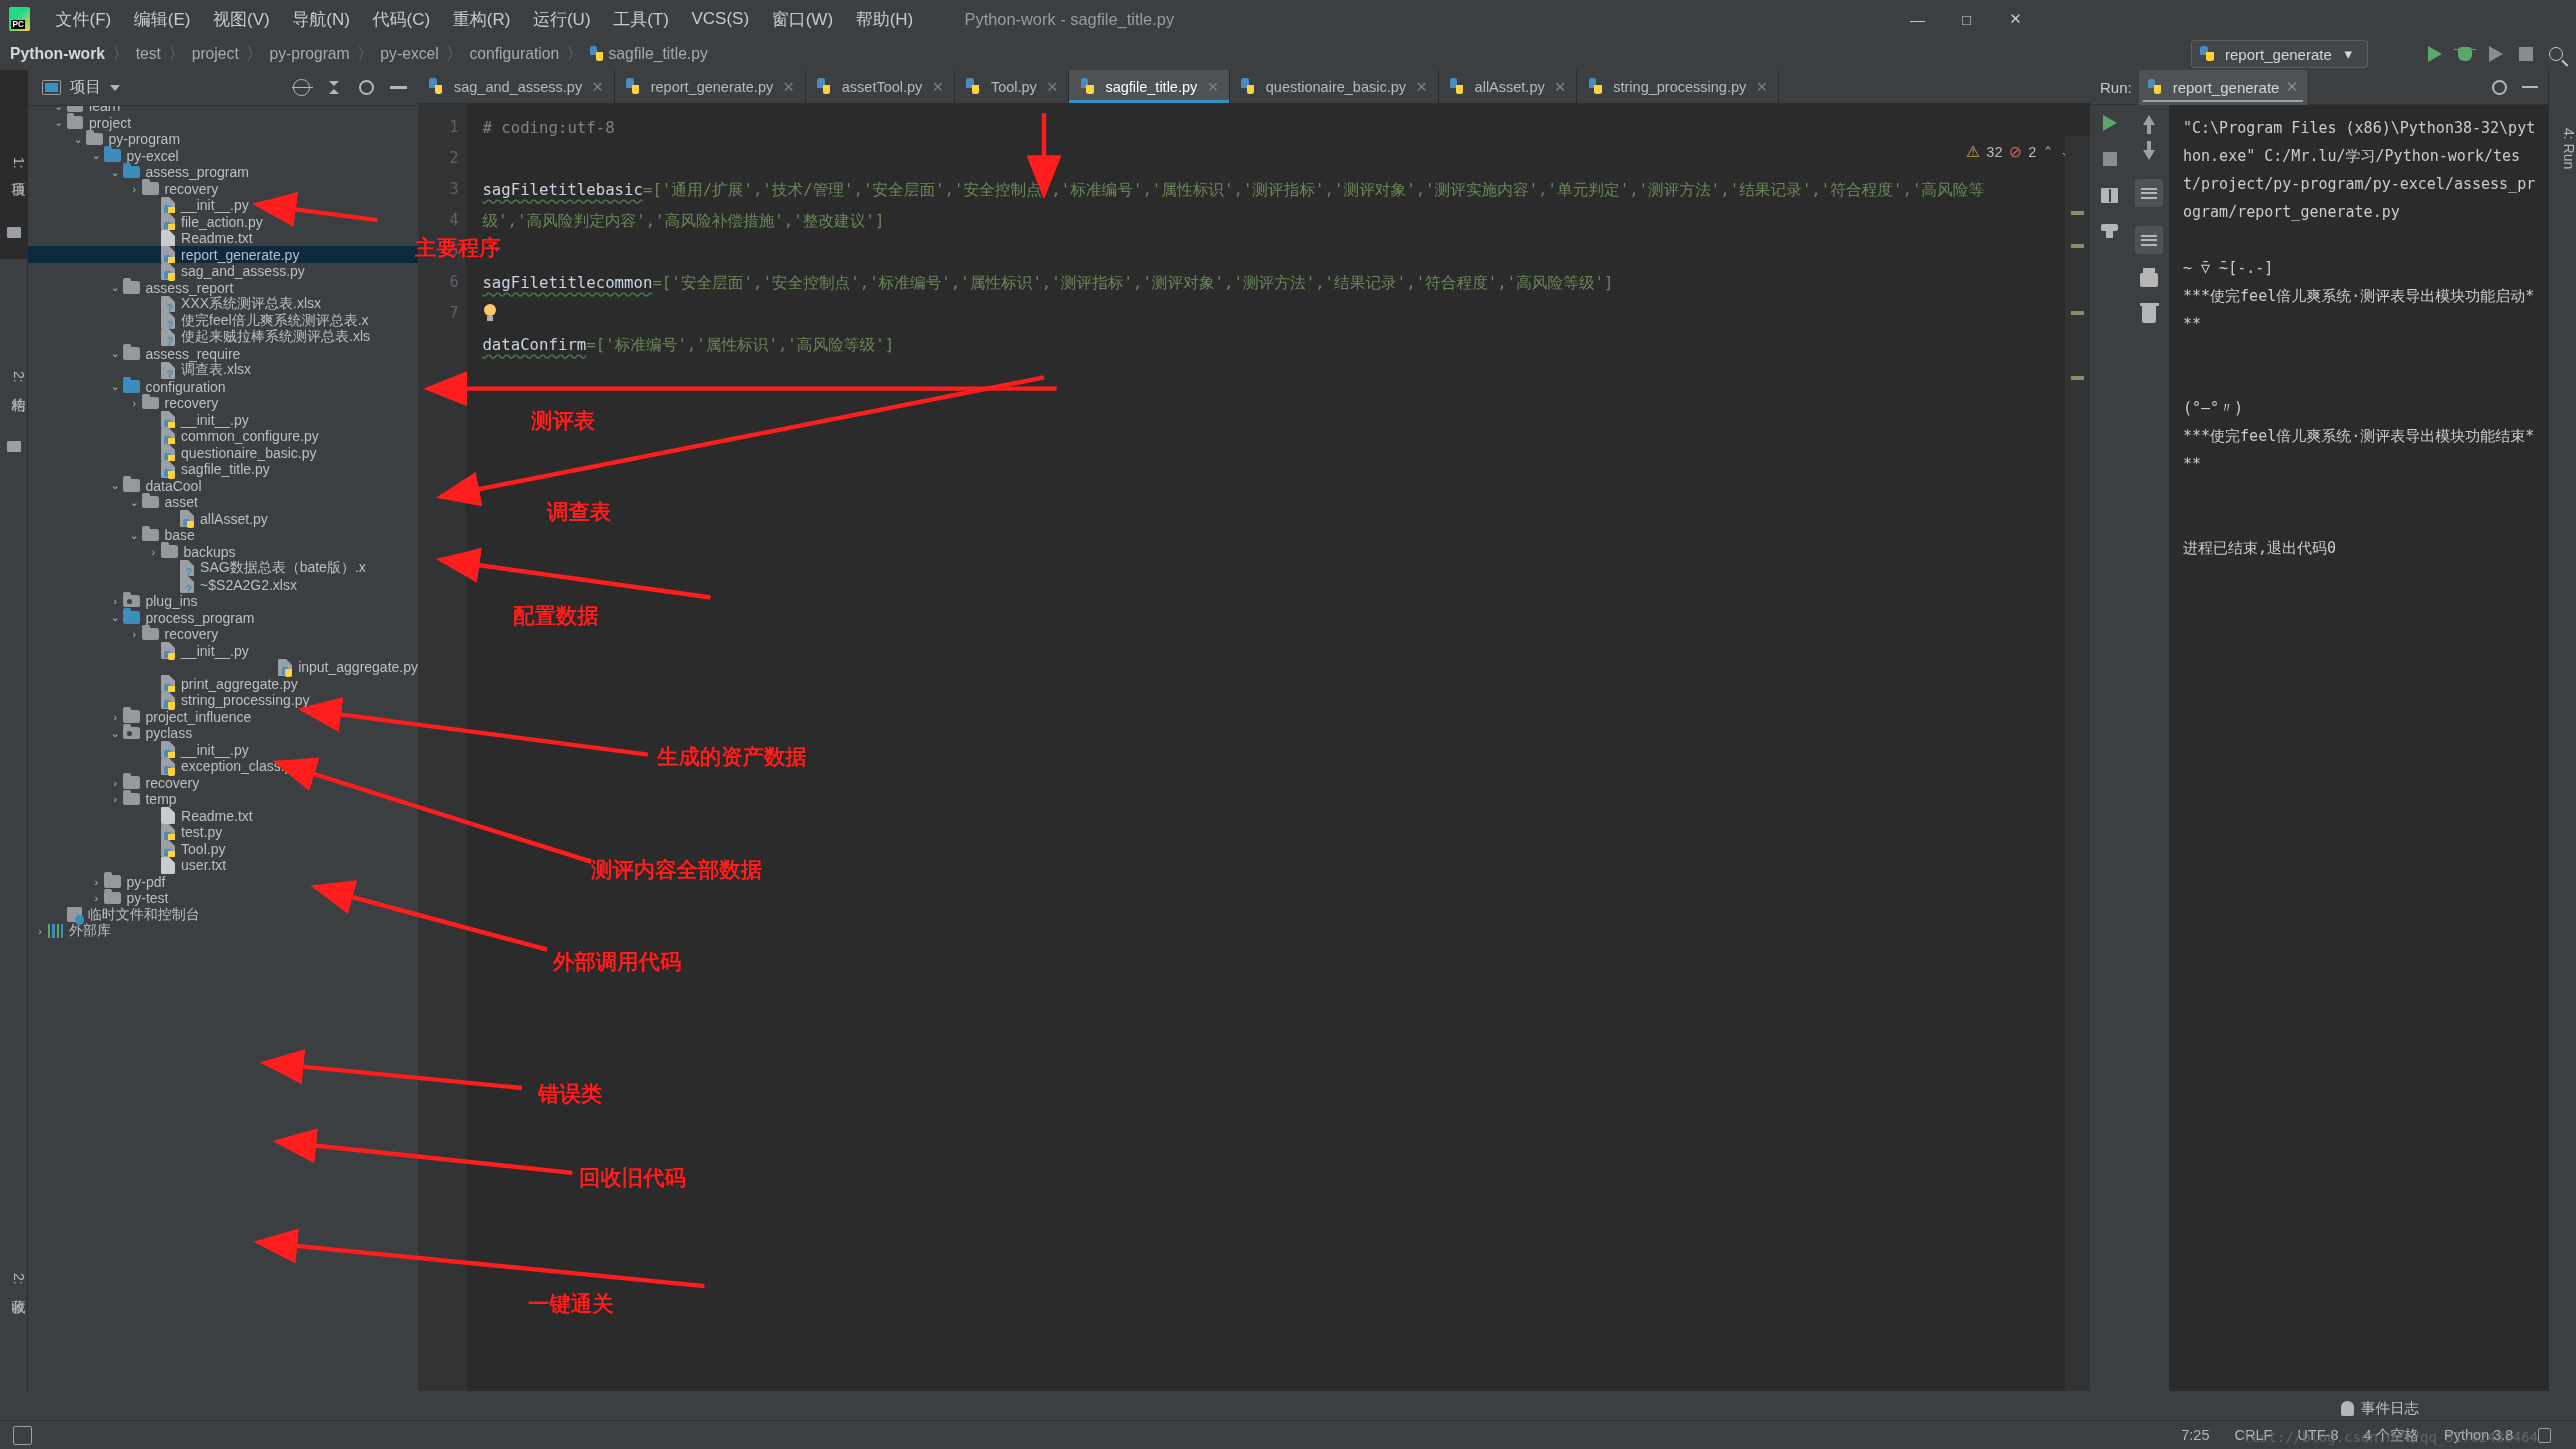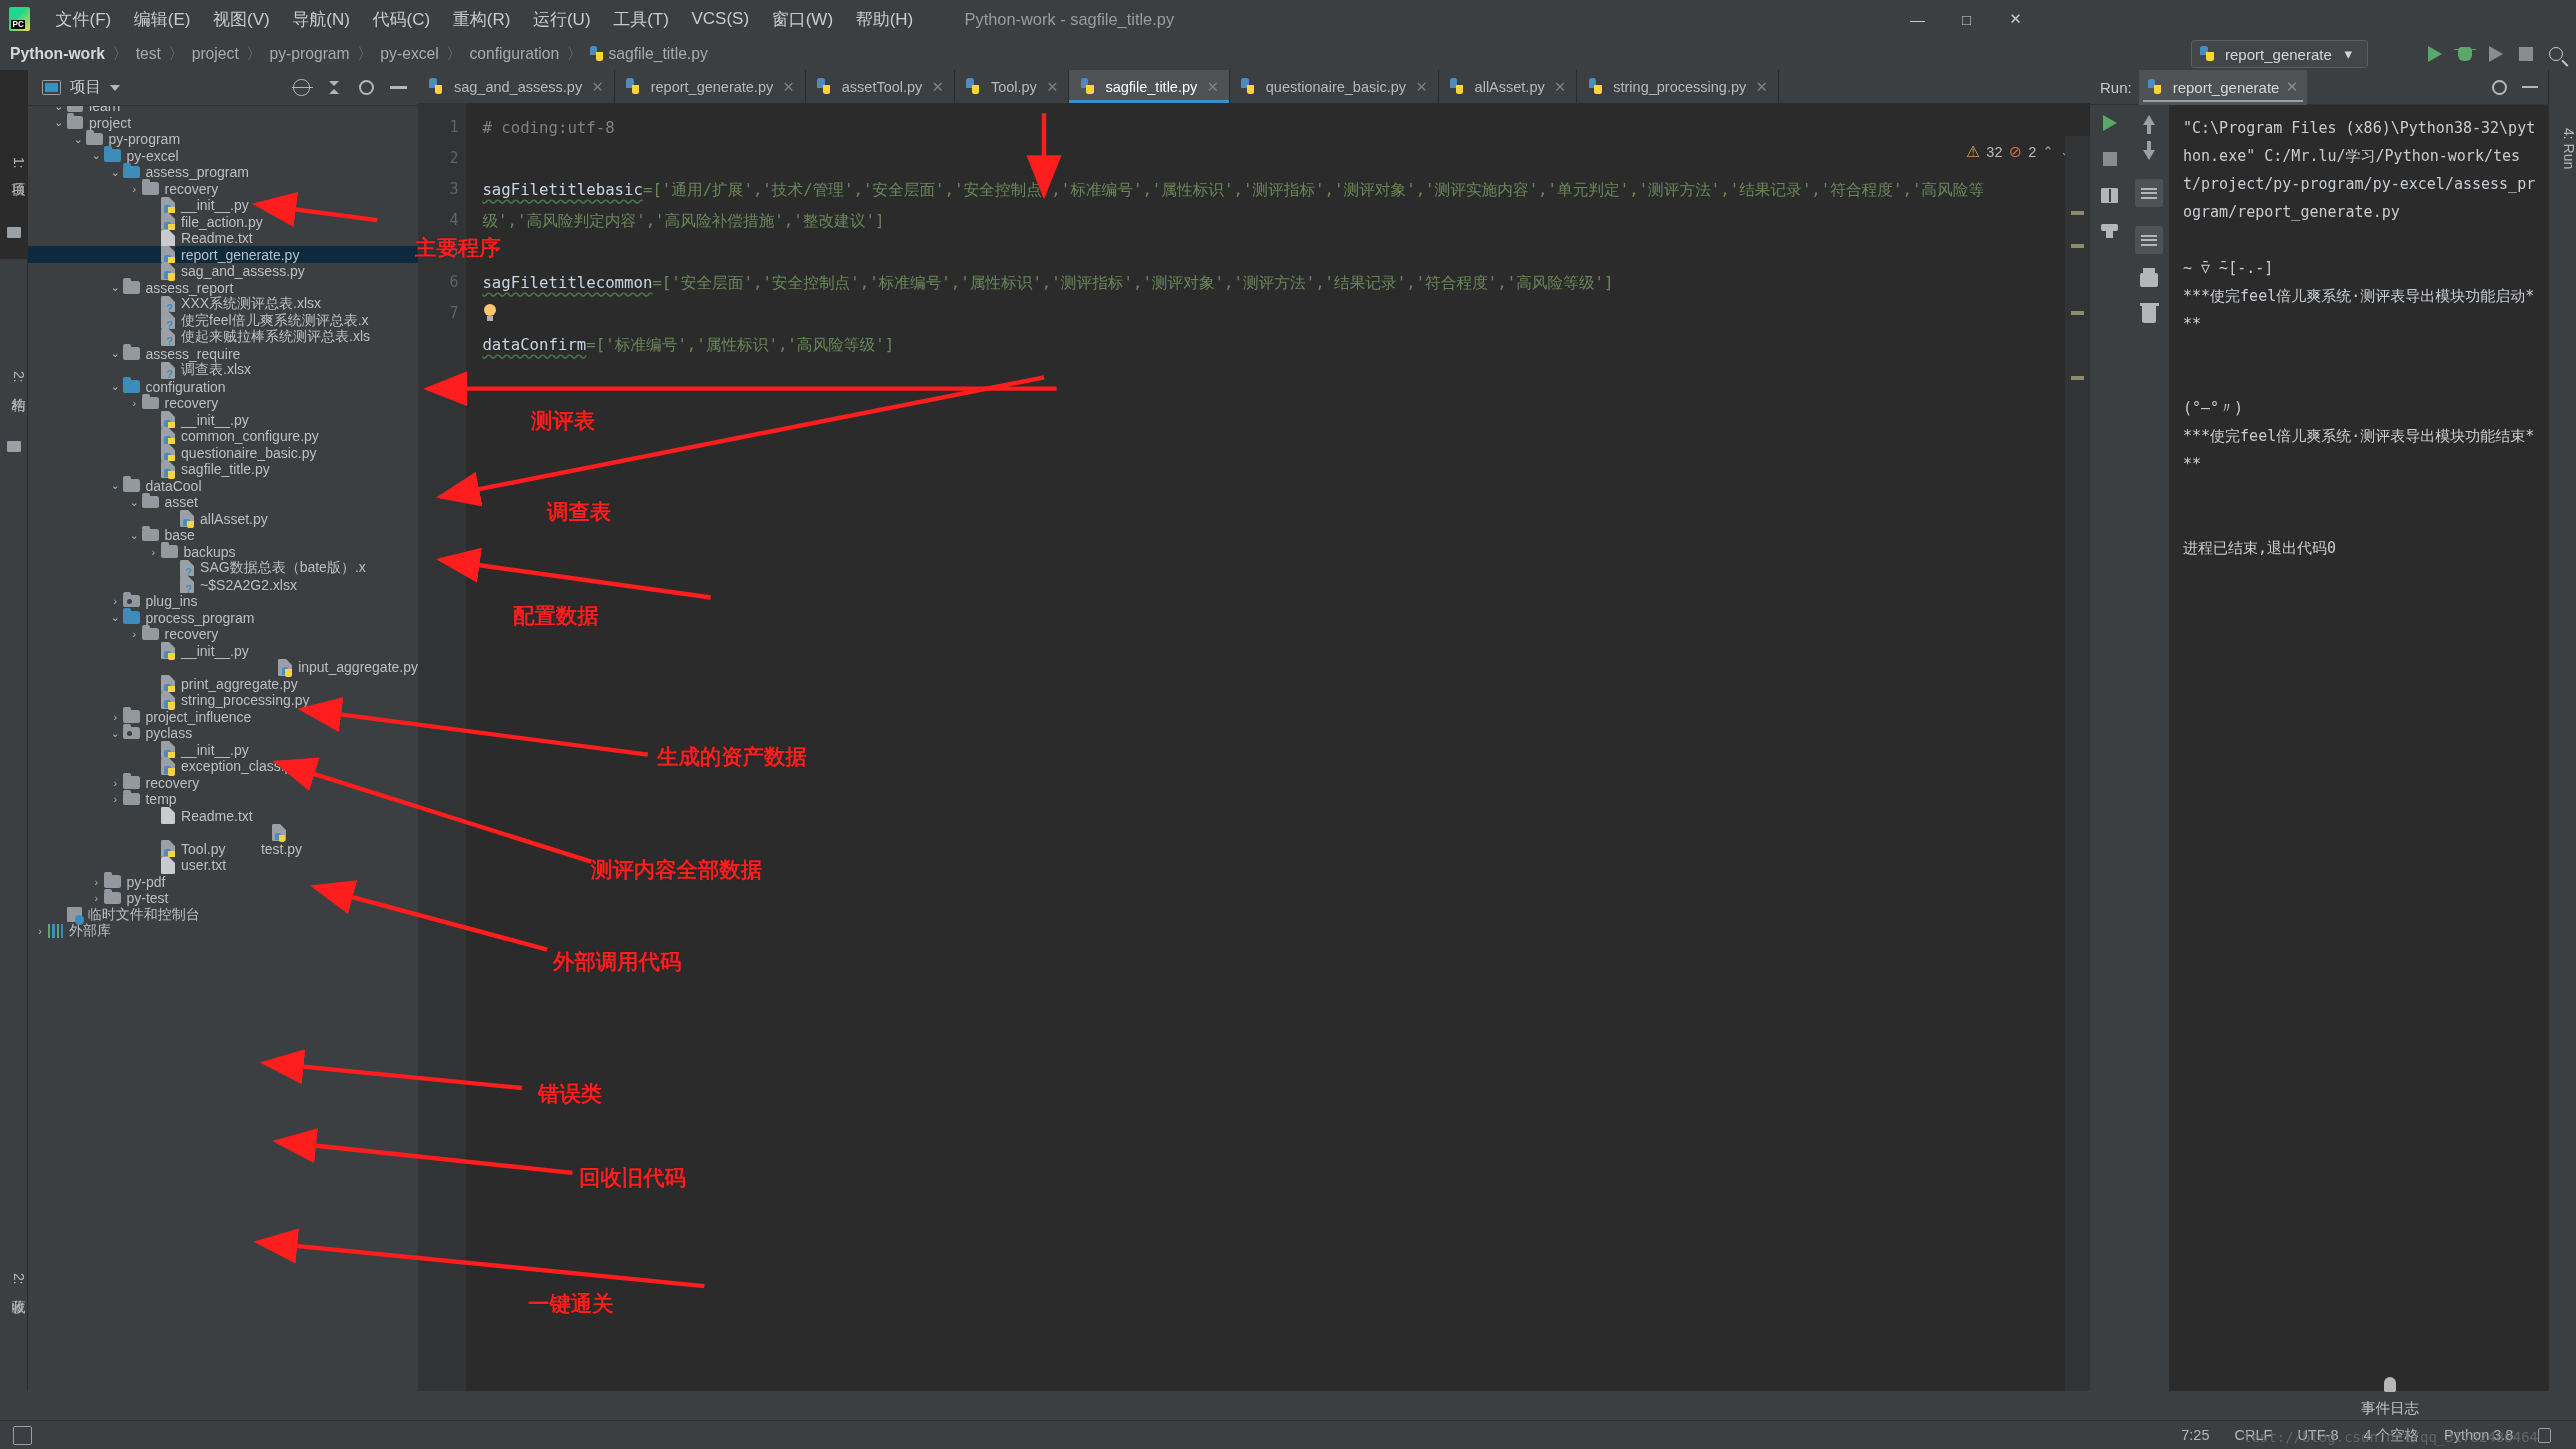--- a/index.html
+++ b/index.html
@@ -197,21 +197,21 @@
             transparent 7px 10px,#b4b6b8 10px 12px); }
   .probic { width:15px; height:15px; border-radius:50%; background:#c8cacc; color:#3c3f41;
             font-size:12px; font-weight:bold; text-align:center; line-height:15px; }
   .termic { width:16.4px; height:14px; background:#9aa0a6; border-radius:1.3px; }
   .statusbar { position:absolute; left:0; bottom:0; width:2576px; height:29px; background:#3c3f41;
                display:flex; align-items:center; border-top:0.6px solid #323232; }
   .stleft { margin-left:12.6px; width:19px; height:19px; border:1.3px solid #9aa0a6; border-radius:1.9px; }
   .stright { margin-left:auto; display:flex; align-items:center; gap:25px; padding-right:25px;
              font-size:14.5px; color:#b4b6b8; white-space:nowrap; }
   .eventlog { position:absolute; right:157px; bottom:31px; display:flex; align-items:center; gap:7.5px;
-              font-size:14.5px; color:#c0c2c4;flex-direction:column; }
+              font-size:14.5px; color:#c0c2c4; }
   .bellic { width:12.6px; height:15px; background:#b4b6b8; border-radius:6.3px 6.3px 1.9px 1.9px; }
   .lockic { width:12.6px; height:15px; border:1.9px solid #9aa0a6; border-radius:1.9px; }
   .watermark { position:absolute; right:38px; bottom:3.8px; font-size:14px; color:#6e7174; opacity:.75;
                font-family:"DejaVu Sans Mono", monospace; }
 
   
   .anno { position:absolute; color:#ff1d1d; font-size:21.4px; font-weight:bold; white-space:nowrap;
           text-shadow:0 0 1.3px rgba(0,0,0,.35); }
   svg.arrows { position:absolute; left:0; top:0; width:2576px; height:1449px; pointer-events:none; }
 </style>
@@ -568,21 +568,21 @@
         <div class="trow" style="padding-left: 79px;">
           <span class="arrow">›</span>
           <span class="fold"></span>
           <span>temp</span>
         </div>
         <div class="trow" style="padding-left: 117px;">
           <span class="arrow none"></span>
           <span class="txtf"></span>
           <span>Readme.txt</span>
         </div>
-        <div class="trow" style="padding-left: 117px; flex-direction: column;">
+        <div class="trow" style="padding-left: 117px;">
           <span class="arrow none"></span>
           <span class="pyf">
             <span class="s1"></span>
             <span class="s2"></span>
           </span>
           <span>test.py</span>
         </div>
         <div class="trow" style="padding-left: 117px;">
           <span class="arrow none"></span>
           <span class="pyf">

